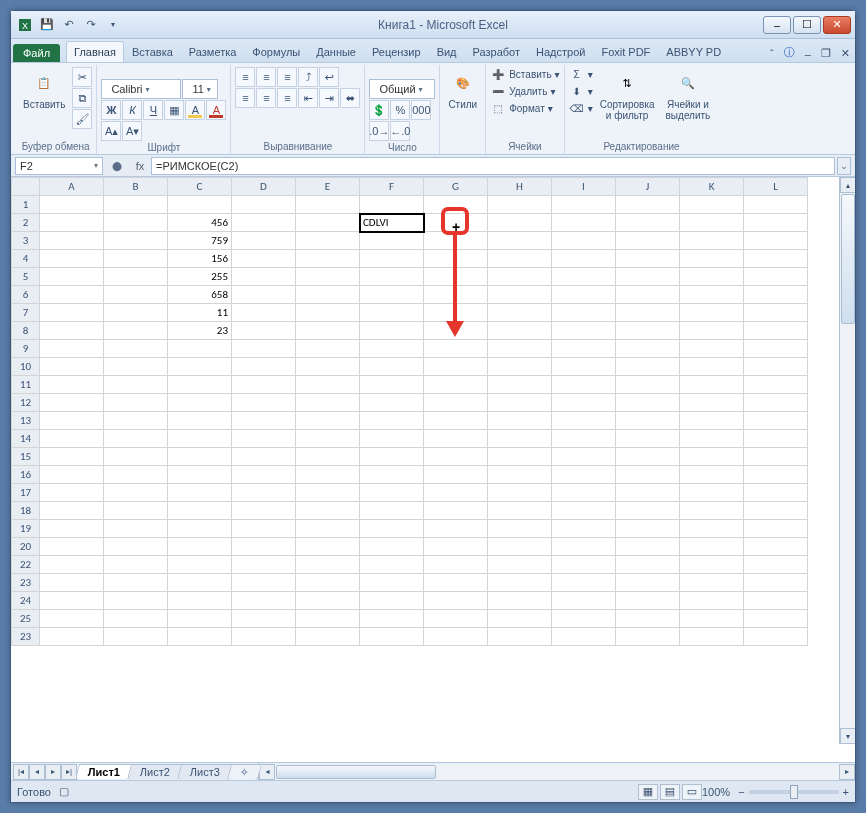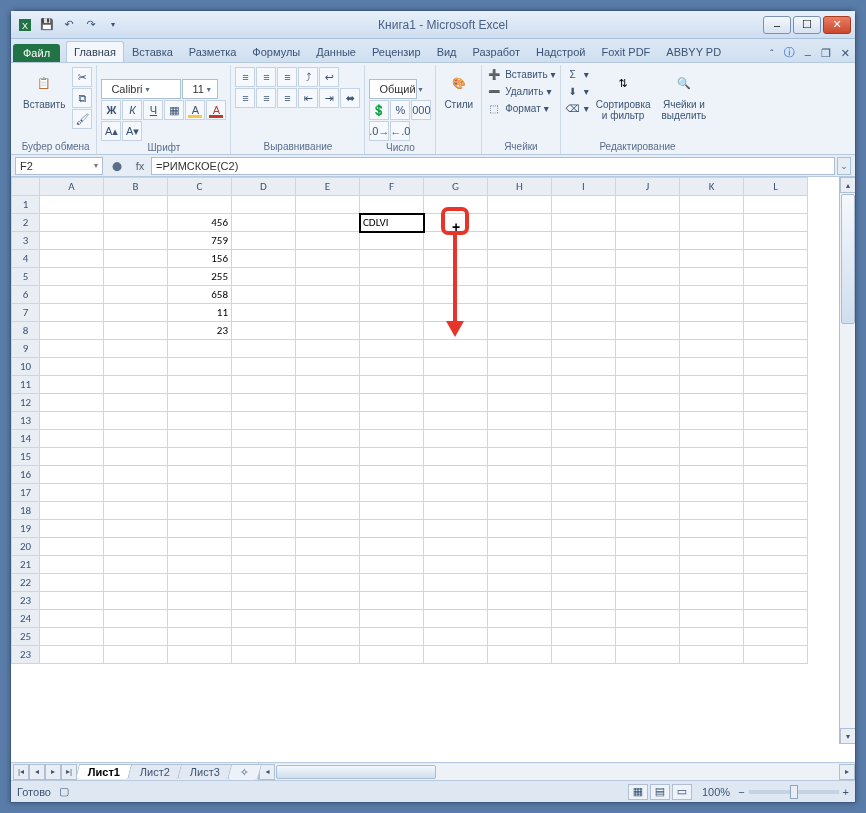--- a/index.html
+++ b/index.html
@@ -199,21 +199,21 @@
             <div class="mini">⬌</div>
           </div>
         </div>
       </div>
       <div class="label">Выравнивание</div>
     </div>
 
     <div class="rgroup">
       <div class="body">
         <div class="stack">
-          <div class="combo" style="width:48px">
+          <div class="combo" style="width:66px">
               <span>Общий</span>
               <span class="dd">▾</span>
             </div>
           <div class="row">
             <div class="mini">💲</div>
             <div class="mini">%</div>
             <div class="mini">000</div>
           </div>
           <div class="row">
             <div class="mini">.0→</div>
@@ -591,35 +591,20 @@
               <td class=""></td>
               <td class=""></td>
               <td class=""></td>
               <td class=""></td>
               <td class=""></td>
               <td class=""></td>
               <td class=""></td>
               <td class=""></td>
             </tr>
             <tr>
-              <th class="rowhdr">21</th>
-              <td class=""></td>
-              <td class=""></td>
-              <td class=""></td>
-              <td class=""></td>
-              <td class=""></td>
-              <td class=""></td>
-              <td class=""></td>
-              <td class=""></td>
-              <td class=""></td>
-              <td class=""></td>
-              <td class=""></td>
-              <td class=""></td>
-            </tr>
-            <tr>
               <th class="rowhdr">22</th>
               <td class=""></td>
               <td class=""></td>
               <td class=""></td>
               <td class=""></td>
               <td class=""></td>
               <td class=""></td>
               <td class=""></td>
               <td class=""></td>
               <td class=""></td>
@@ -729,21 +714,21 @@
     </div>
   </div>
 
   <div class="statusbar">
     <span>Готово</span>
     <span style="margin-left:8px">▢</span>
     <div class="spacer"></div>
     <div class="viewbtn">▦</div>
     <div class="viewbtn">▤</div>
     <div class="viewbtn">▭</div>
-    <span style="margin-left:10px">100%</span>
+    <span style="">100%</span>
     <div class="zoom">
       <span>−</span>
       <div class="track">
           <div class="th"></div>
         </div>
       <span>+</span>
     </div>
   </div>
 
 </div>

